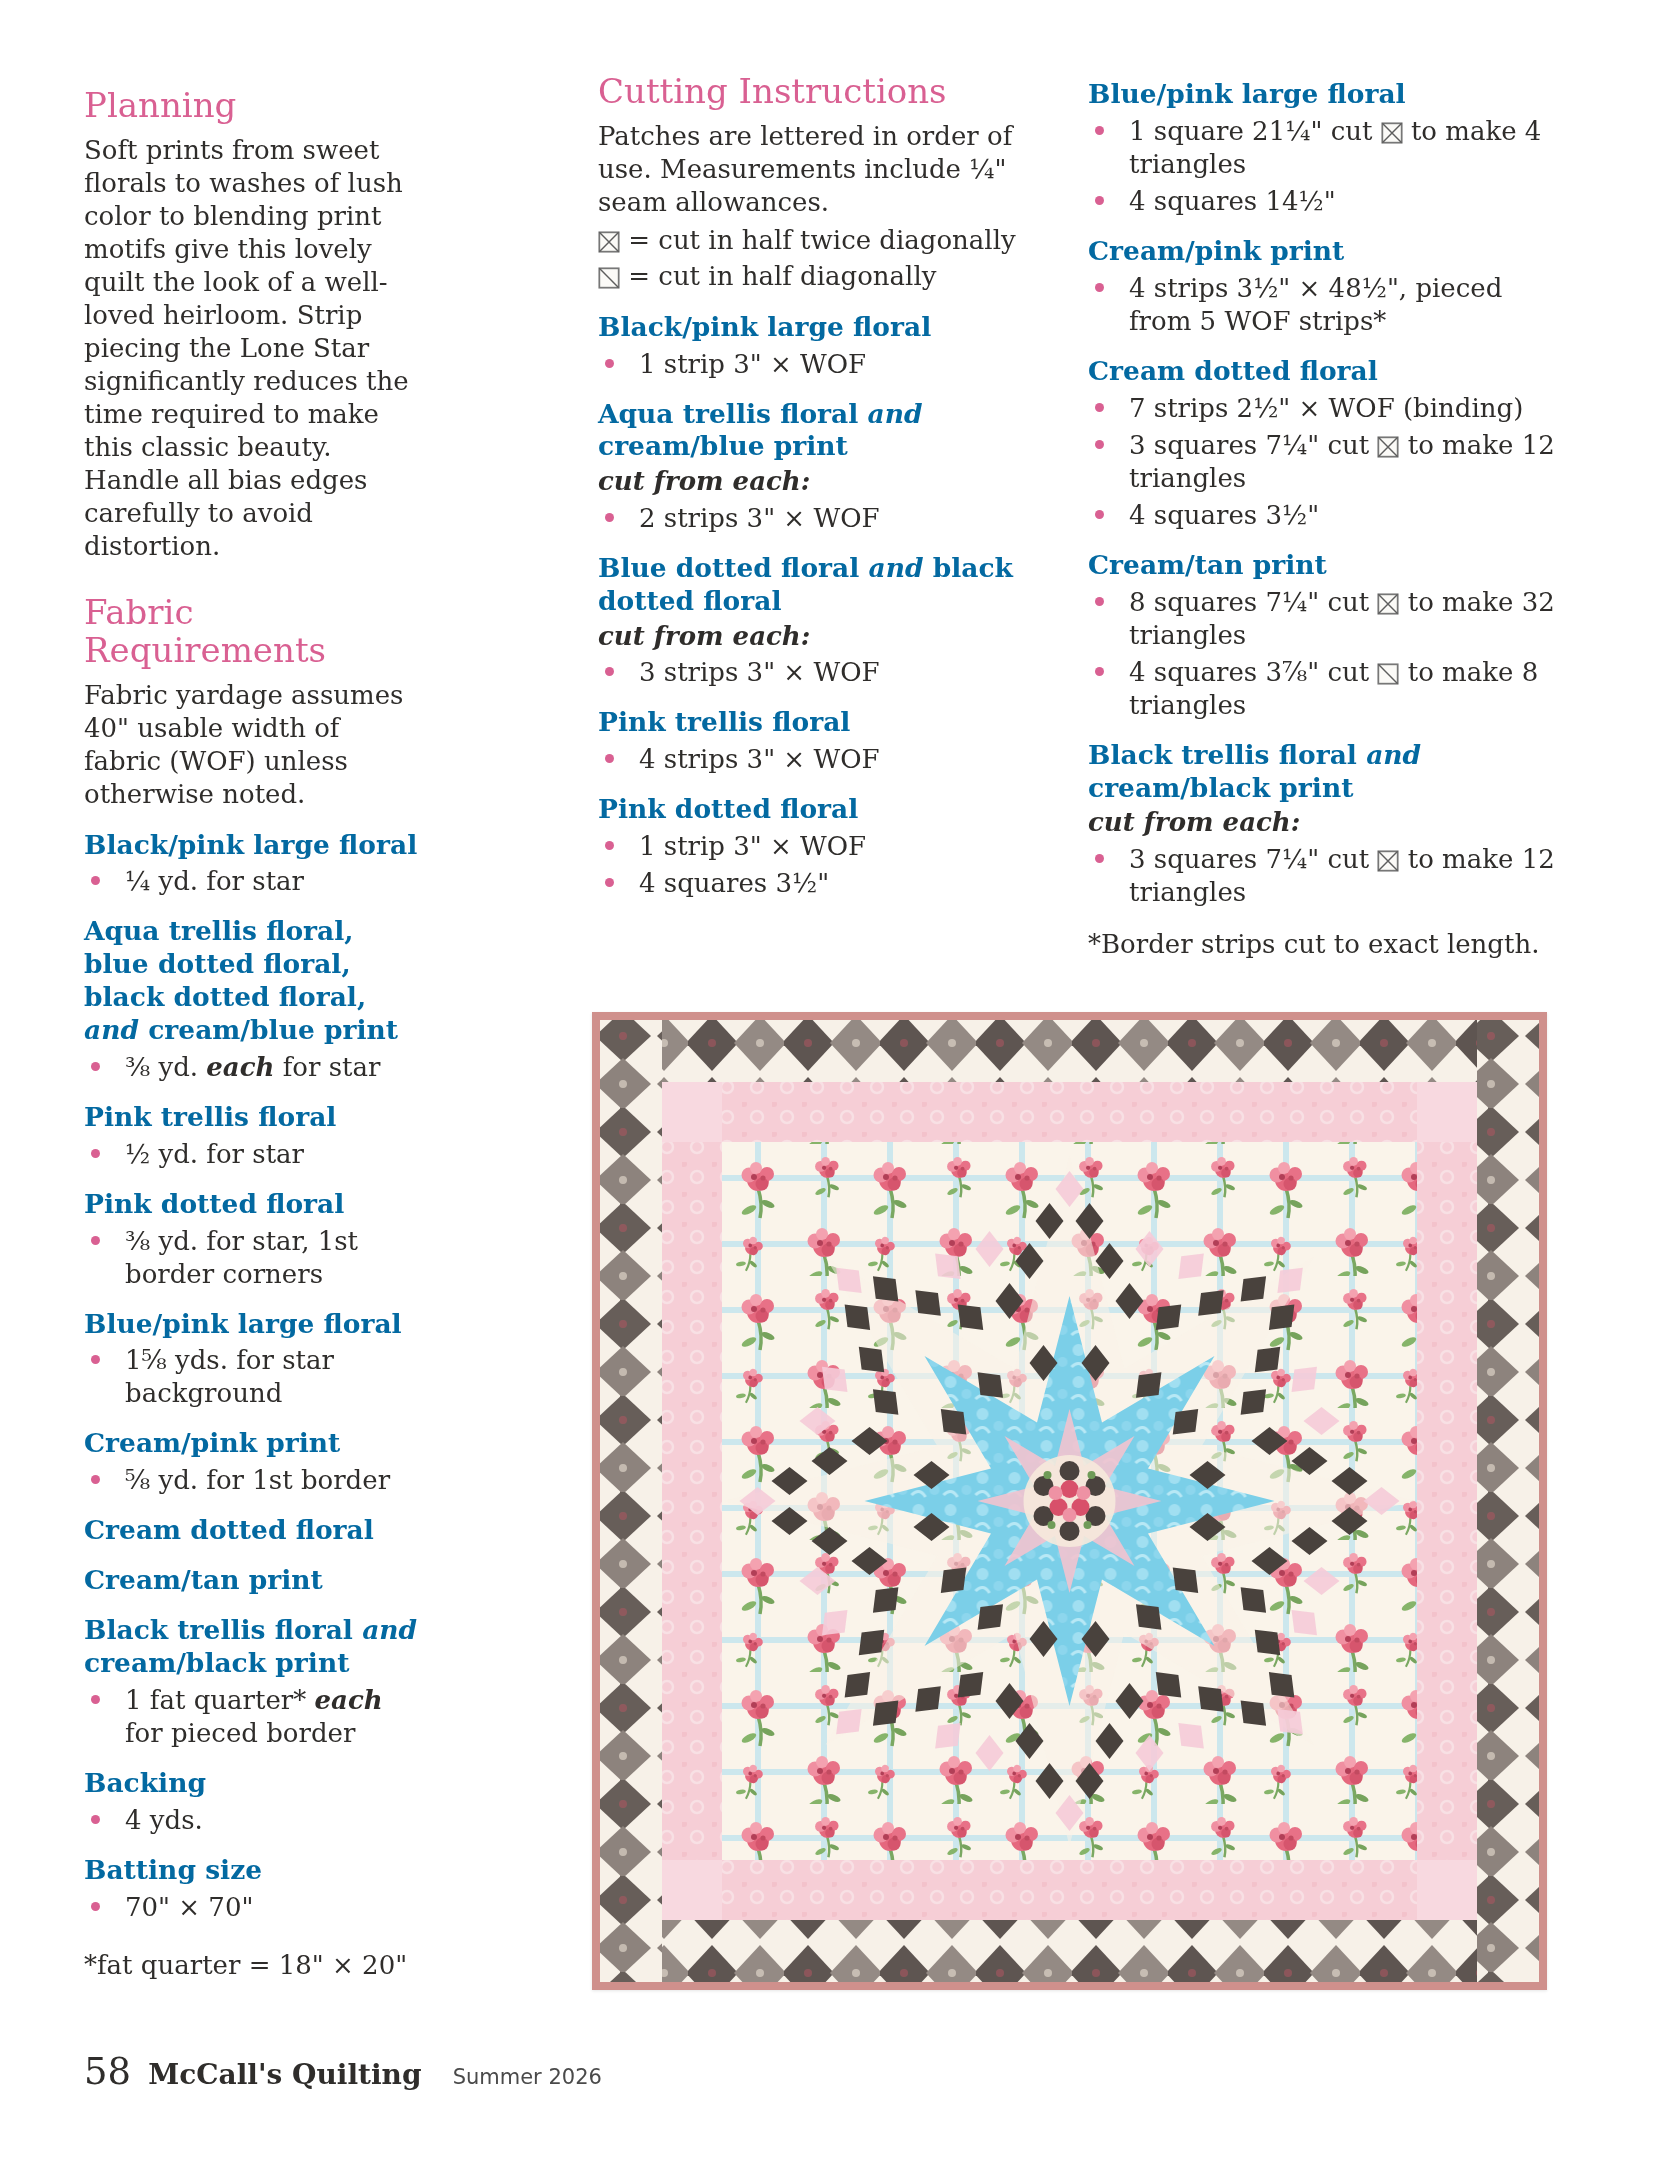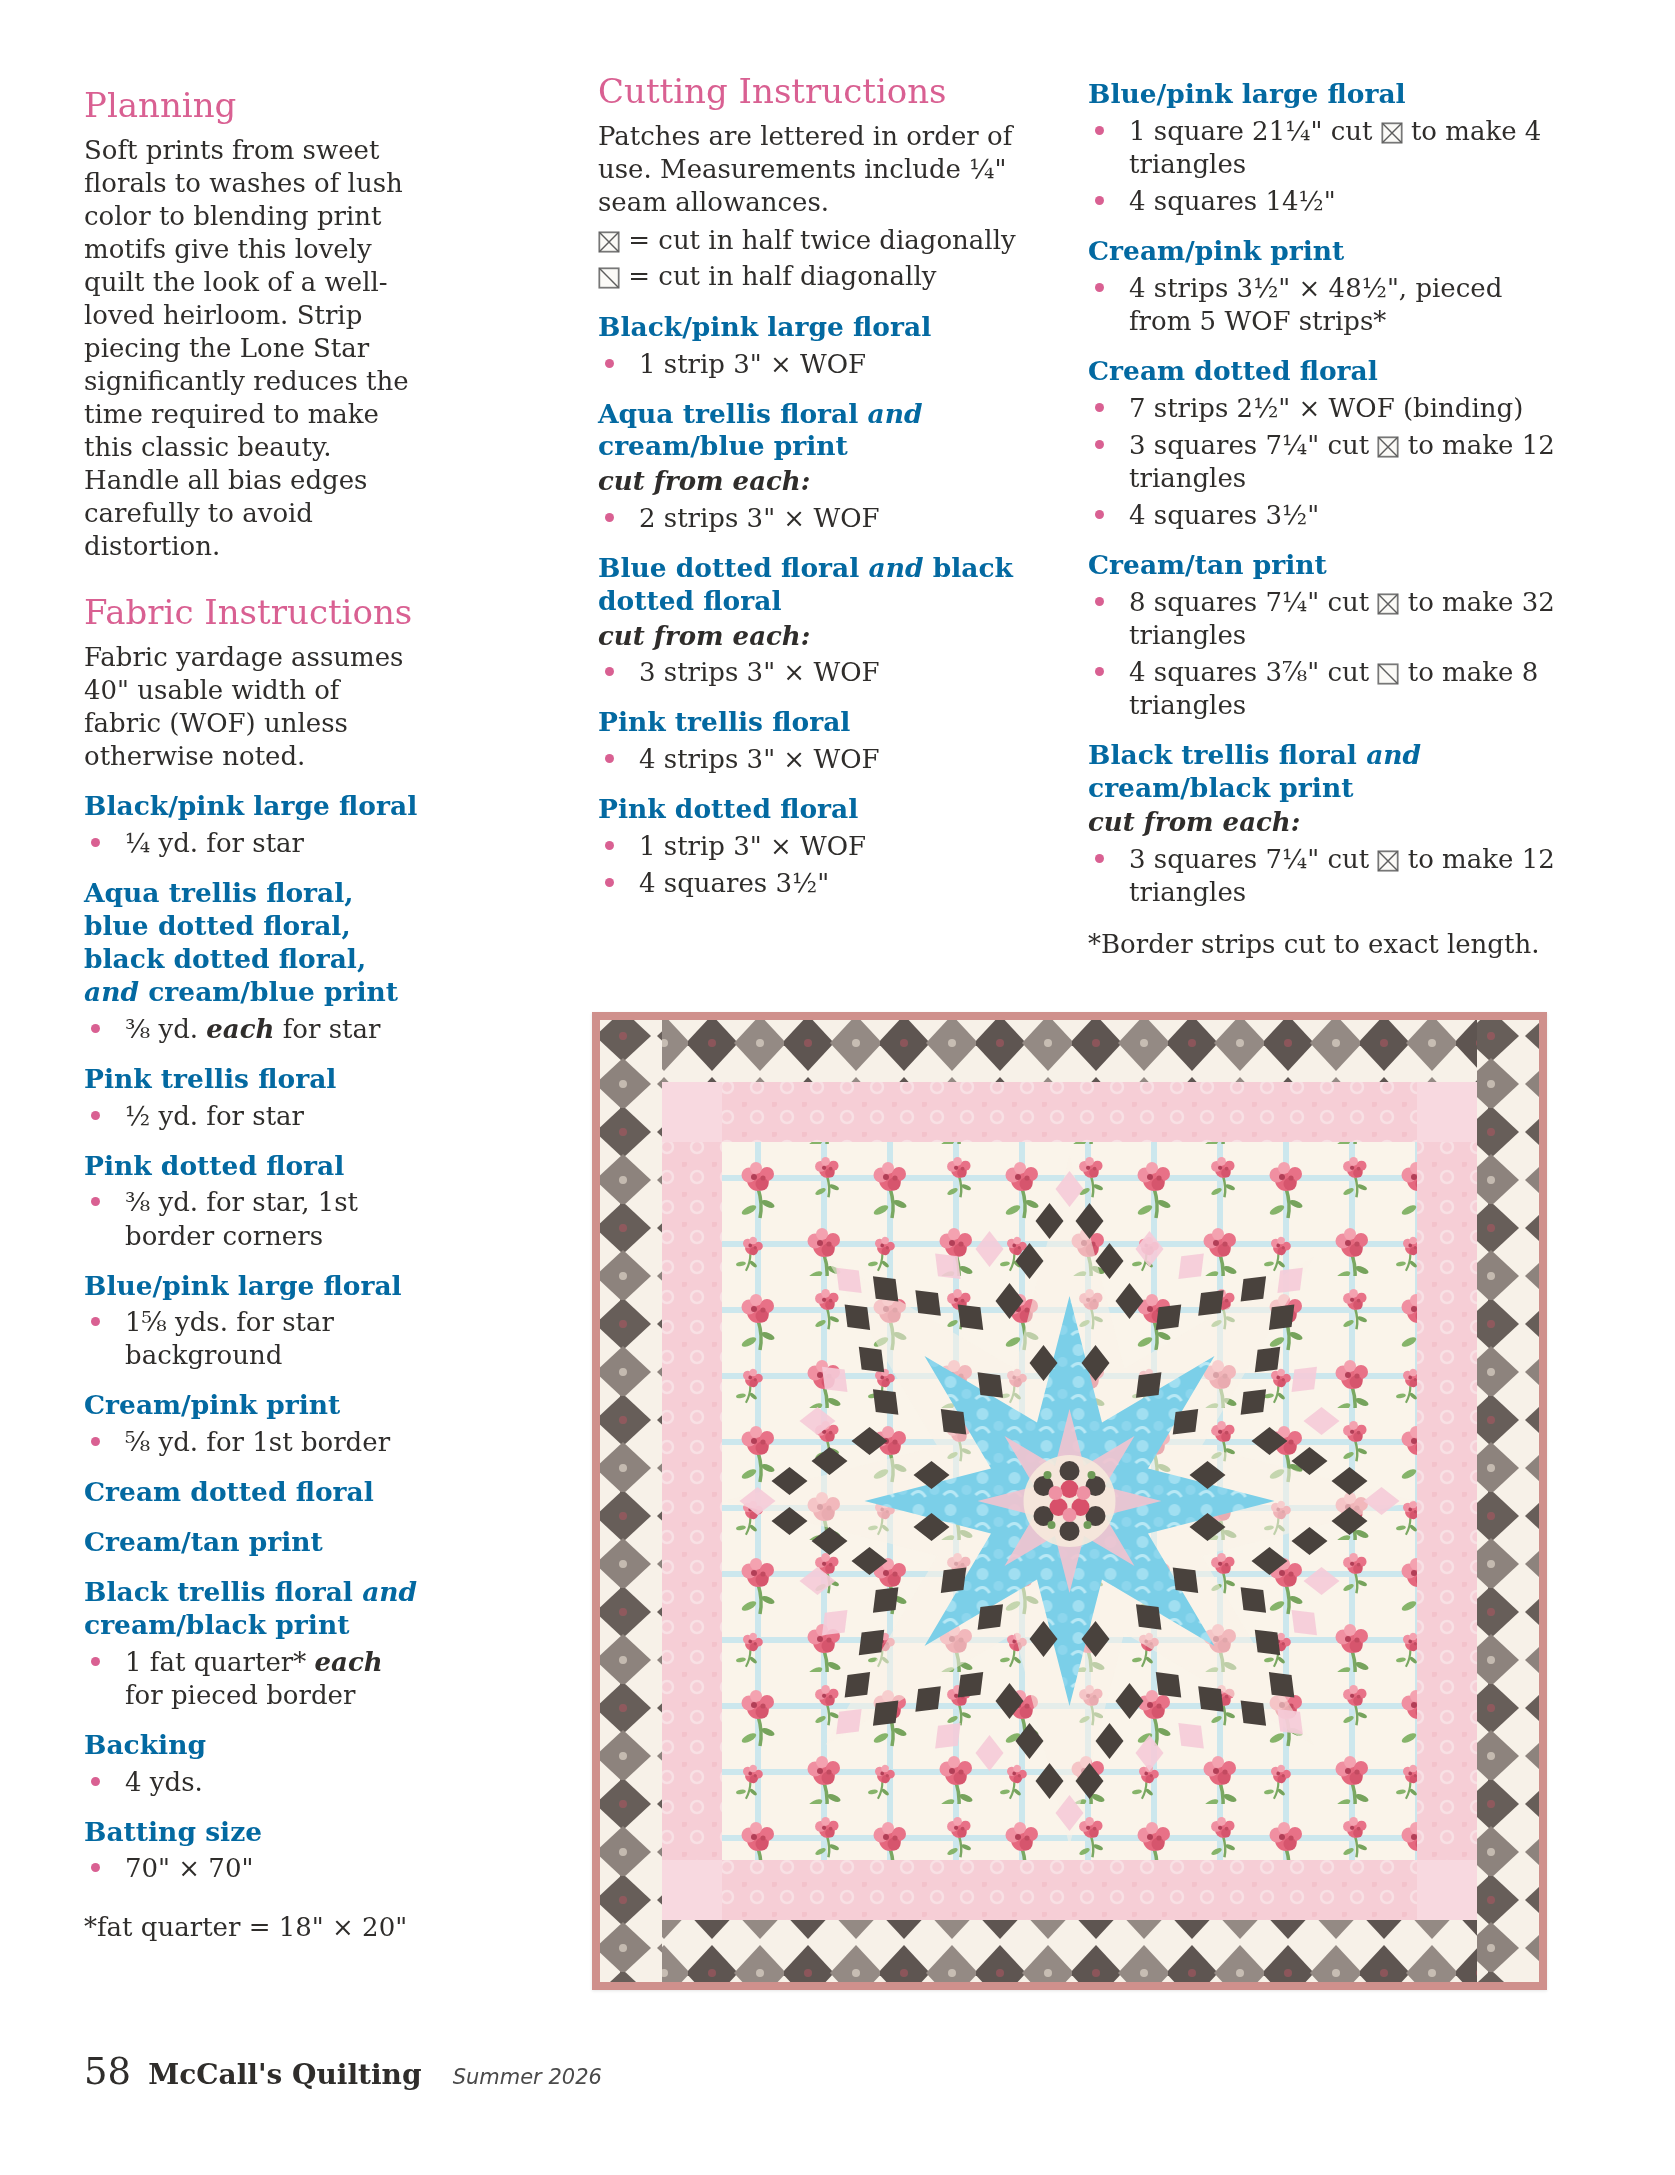--- a/index.html
+++ b/index.html
@@ -22,30 +22,30 @@
   .btext{flex:1;}
   .legend{font-size:26px;line-height:1.32;margin-top:2px;}
   .footnote{font-size:26px;margin-top:26px;}
   .cuticon{width:22px;height:22px;vertical-align:-4px;}
   .quilt{position:absolute;left:592px;top:1012px;width:955px;height:978px;margin:0;
          box-shadow:0 1px 3px rgba(0,0,0,0.10);}
   .quilt svg{display:block;}
   footer{position:absolute;left:84px;top:2050px;white-space:nowrap;}
   .pgnum{font-size:37px;font-weight:normal;}
   .mag{font-size:28px;font-weight:bold;margin-left:12px;}
-  .issue{font-family:"DejaVu Sans","Liberation Sans",sans-serif;font-size:21px;color:#4a4a4a;margin-left:26px;font-style:italic;}
+  .issue{font-family:"DejaVu Sans","Liberation Sans",sans-serif;font-size:21px;color:#4a4a4a;margin-left:26px;}
 </style>
 </head>
 <body>
 
 <section class="col col1">
   <h2>Planning</h2>
   <p class="body">Soft prints from sweet florals to washes of lush color to blending print motifs give this lovely quilt the look of a well-loved heirloom. Strip piecing the Lone Star significantly reduces the time required to make this classic beauty. Handle all bias edges carefully to avoid distortion.</p>
 
-  <h2 class="spaced">Fabric Instructions</h2>
+  <h2 class="spaced">Fabric Requirements</h2>
   <p class="body">Fabric yardage assumes 40" usable width of fabric (WOF) unless otherwise noted.</p>
 
   <div class="item">
     <div class="label">Black/pink large floral</div>
     <div class="bullet">
         <span class="dot"></span>
         <span class="btext">¼ yd. for star</span>
       </div>
   </div>
   <div class="item">

